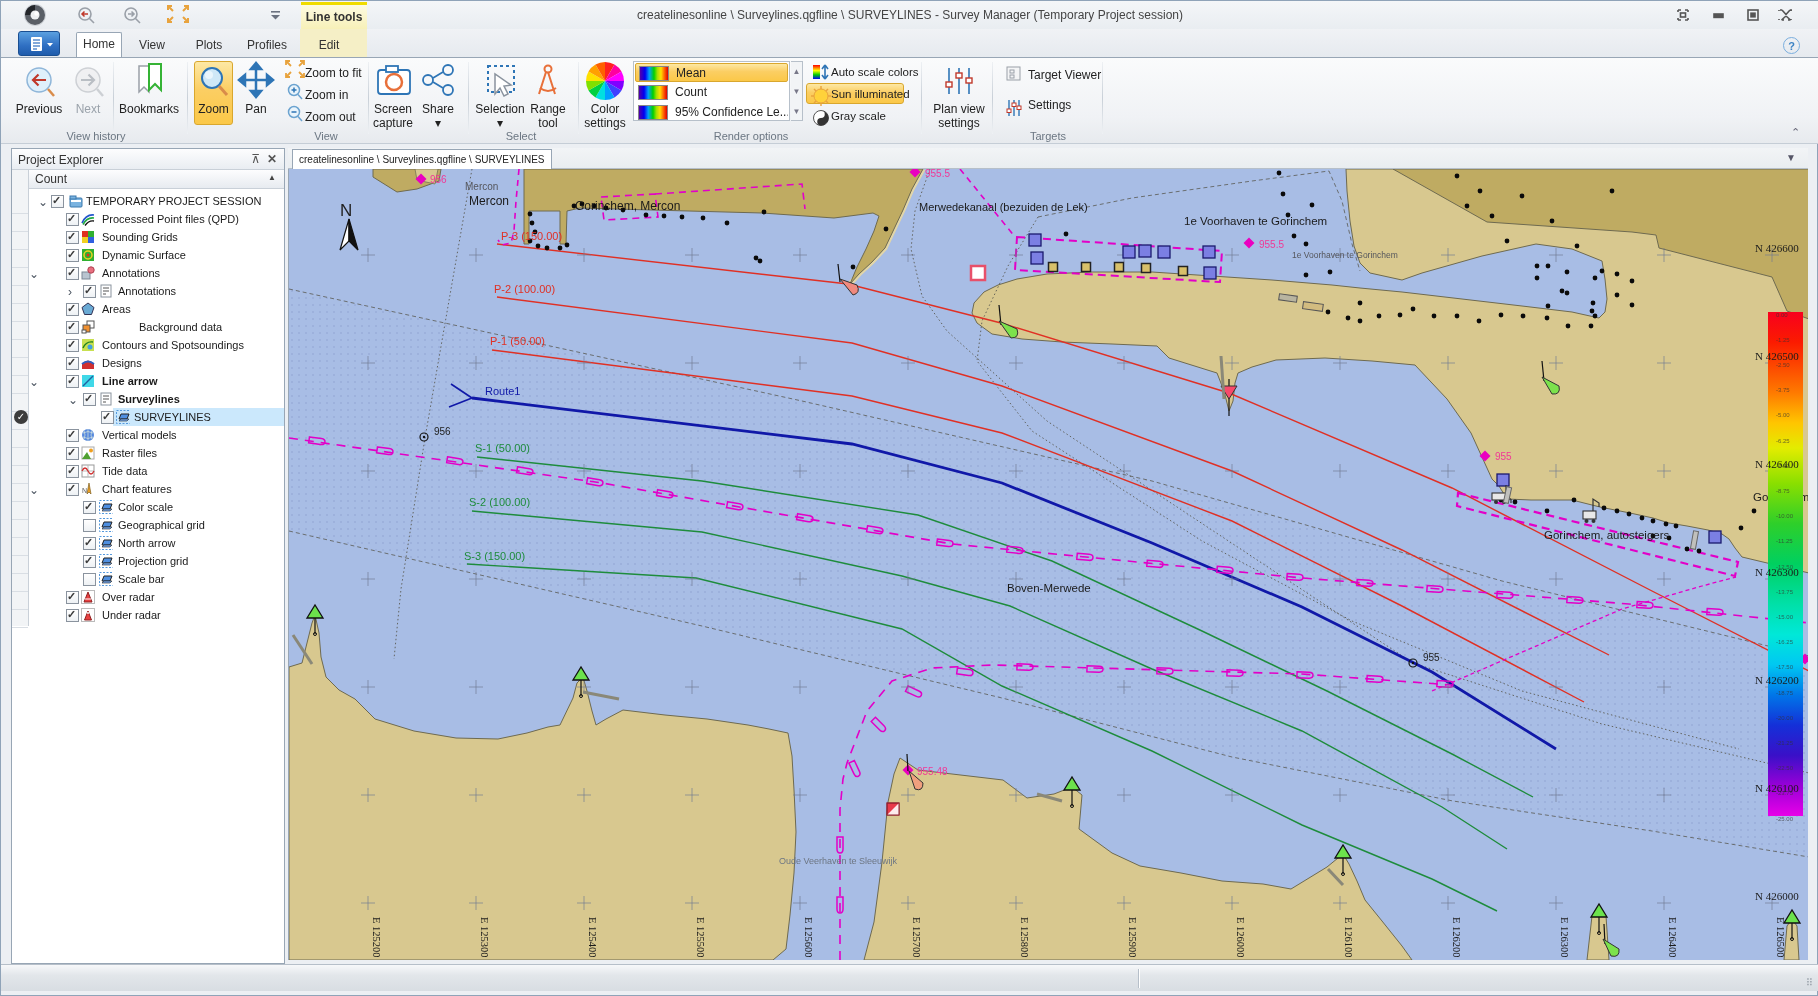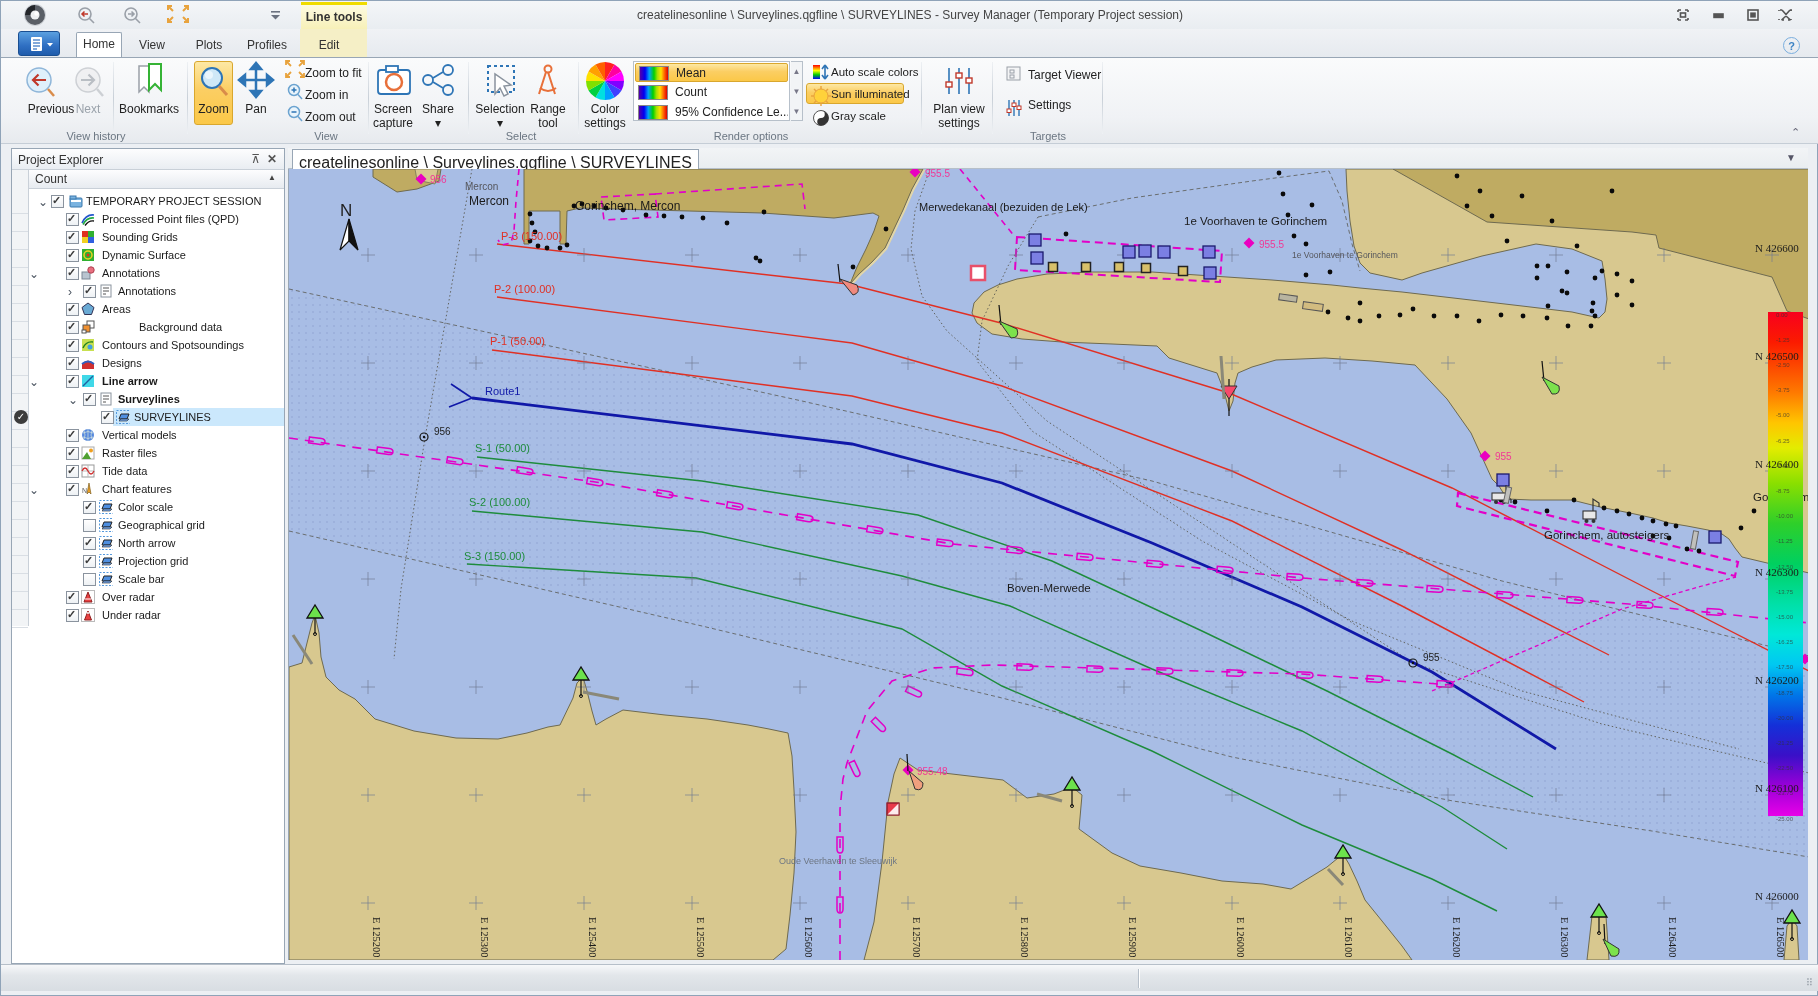--- a/index.html
+++ b/index.html
@@ -39,21 +39,21 @@
 .gutline{position:absolute;left:0;width:16px;height:1px;background:#d9dee4}
 .trow{position:absolute;left:17px;width:255px;height:18px;font-size:11px;color:#1a1a1a;white-space:nowrap}
 .trow .cb{position:absolute;top:3px;width:13px;height:13px;border:1px solid #8a939e;background:linear-gradient(#fff,#eef1f4)}
 .trow .exp{position:absolute;top:3px;font-size:12px;color:#4a5460}
 .trow .txt{position:absolute;top:3px}
 .trow .ico{position:absolute;top:2px;width:14px;height:14px}
 #selrow{background:linear-gradient(to right,rgba(0,0,0,0) 0 84px,#cbe8fc 84px)}
 .chk{position:absolute;left:1px;top:2px;font-size:11px;color:#3c3c3c;font-weight:bold}
 
 #maptabs{position:absolute;left:287px;top:147px;width:1520px;height:21px;background:linear-gradient(#f2f4f6,#e9edf0);border-bottom:1px solid #b6bfc9}
-#maptab{position:absolute;left:4px;top:1px;height:20px;background:#fff;border:1px solid #98a6b5;border-bottom:none;font-size:16px;color:#222;padding:4px 6px 0 6px}
+#maptab{position:absolute;left:4px;top:1px;height:20px;background:#fff;border:1px solid #98a6b5;border-bottom:none;font-size:10px;color:#222;padding:4px 6px 0 6px}
 #mapbox{position:absolute;left:287px;top:168px;width:1520px;height:791px;background:#a8bde5;border-left:1px solid #98a6b5;overflow:hidden}
 
 #statusbar{position:absolute;left:0,;top:963px;left:0;width:1818px;height:27px;background:linear-gradient(#f7f8fa,#e2e6ea 40%,#d8dde2);border-top:1px solid #b6bfc9}
 #statustext{position:absolute;right:36px;top:4px;font-size:15px;color:#222;letter-spacing:.3px}
 </style>
 </head>
 <body>
 <div id="win">
 
 <div id="titlebar"></div>
@@ -216,21 +216,21 @@
           <path d="M604,23 L620.5,32.5 A19,19 0 0 1 613.5,39.5 Z" fill="#4040ff"></path>
           <path d="M604,23 L613.5,39.5 A19,19 0 0 1 604.0,42.0 Z" fill="#00a0ff"></path>
           <path d="M604,23 L604.0,42.0 A19,19 0 0 1 594.5,39.5 Z" fill="#00e0e0"></path>
           <path d="M604,23 L594.5,39.5 A19,19 0 0 1 587.5,32.5 Z" fill="#00d040"></path>
           <path d="M604,23 L587.5,32.5 A19,19 0 0 1 585.0,23.0 Z" fill="#80e000"></path>
           <path d="M604,23 L585.0,23.0 A19,19 0 0 1 587.5,13.5 Z" fill="#ffe000"></path>
           <path d="M604,23 L587.5,13.5 A19,19 0 0 1 594.5,6.5 Z" fill="#ffa000"></path>
           <path d="M604,23 L594.5,6.5 A19,19 0 0 1 604.0,4.0 Z" fill="#ff6000"></path>
         </g>
  </svg>
- <div class="btnlabel" style="left:20px;top:44px;width:60px">Previous</div>
+ <div class="btnlabel" style="left:8px;top:44px;width:60px">Previous</div>
  <div class="btnlabel gray" style="left:62px;top:44px;width:50px">Next</div>
  <div class="btnlabel" style="left:113px;top:44px;width:70px">Bookmarks</div>
  <div class="btnlabel" style="left:193px;top:44px;width:39px">Zoom</div>
  <div class="btnlabel" style="left:235px;top:44px;width:40px">Pan</div>
  <div class="sbtnlabel" style="left:304px;top:8px">Zoom to fit</div>
  <div class="sbtnlabel" style="left:304px;top:30px">Zoom in</div>
  <div class="sbtnlabel" style="left:304px;top:52px">Zoom out</div>
  <div class="btnlabel" style="left:362px;top:44px;width:60px">Screen<br>capture</div>
  <div class="btnlabel" style="left:412px;top:44px;width:50px">Share<br>▾</div>
  <div class="btnlabel" style="left:469px;top:44px;width:60px">Selection<br>▾</div>

